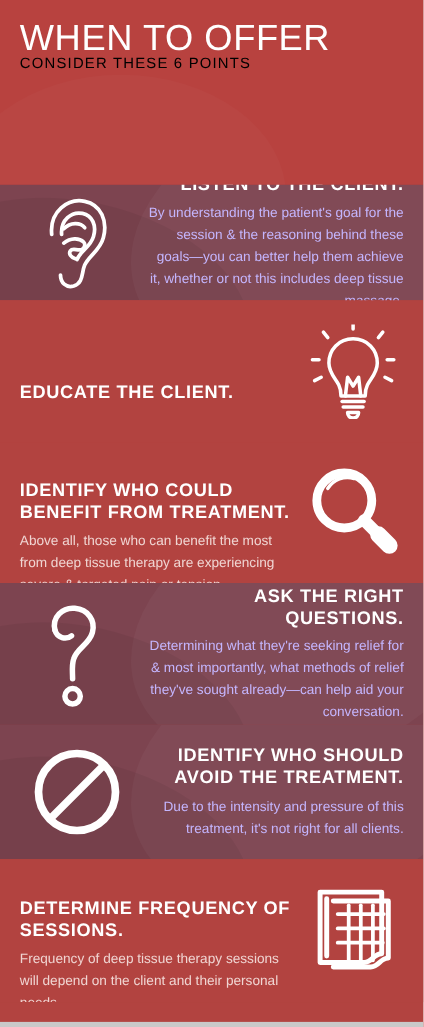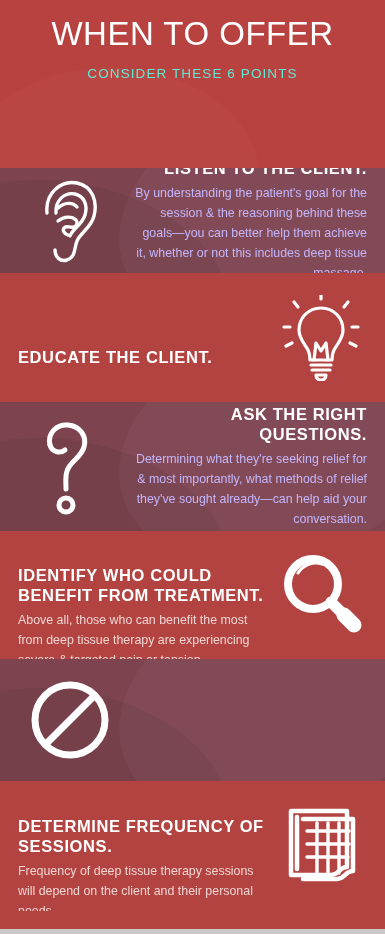--- a/index.html
+++ b/index.html
@@ -16,43 +16,42 @@
     background:#b24340;
     overflow:hidden;
   }
 
   
   .header {
     position:relative;
     height:168px;
     background:#b8423f;
     padding:14px 18px 0 18px;
-    text-align:center;
+    text-align:left;
     overflow:hidden;
   }
   .header::after{
     content:"";
     position:absolute; left:-40px; bottom:-120px;
     width:300px; height:220px;
     border-radius:50%;
     background:rgba(255,255,255,0.025);
   }
   .header-title {
     color:#ffffff;
     font-size:33px;
     line-height:0.97;
     font-weight:400;
     letter-spacing:0.5px;
     text-transform:uppercase;
     padding-top:4px;
   }
   .header-title .ln { display:block; }
   .header-sub {
-    margin-top:16px;
-    color:#5eead4;
+    color:#000000;
     font-size:13.5px;
     letter-spacing:1.1px;
     text-transform:uppercase;
     font-weight:400;
   }
 
   
   .section {
     position:relative;
     display:flex;
@@ -176,63 +175,65 @@
           <line x1="16" y1="12" x2="12" y2="7"></line>
           <line x1="70" y1="32" x2="76" y2="32"></line>
           <line x1="8" y1="32" x2="2" y2="32"></line>
           <line x1="68" y1="48" x2="74" y2="51"></line>
           <line x1="10" y1="48" x2="4" y2="51"></line>
         </g>
       </svg>
     </div>
   </div>
 
+  <div class="section light" style="height:128px;">
+    <div class="text-wrap align-left">
+      <div class="sec-title">IDENTIFY WHO COULD BENEFIT FROM TREATMENT.</div>
+      <div class="sec-body">Above all, those who can benefit the most from deep tissue therapy are experiencing severe &amp; targeted pain or tension.</div>
+    </div>
+    <div class="icon-wrap icon-right">
+      <svg width="82" height="88" viewBox="0 0 82 88">
+        <g fill="none" stroke="#ffffff" stroke-linecap="round" stroke-linejoin="round">
+          <circle cx="33" cy="33" r="25" stroke-width="8"></circle>
+          <path d="M18 22 C23 14, 33 10, 42 13" stroke-width="3.2"></path>
+          <line x1="51" y1="51" x2="68" y2="68" stroke-width="11"></line>
+          <line x1="64" y1="64" x2="74" y2="74" stroke-width="15"></line>
+        </g>
+      </svg>
+    </div>
+  </div>
+
   <div class="section dark" style="height:129px;">
     <div class="icon-wrap icon-left">
       <svg width="70" height="100" viewBox="0 0 70 100">
         <g fill="none" stroke="#ffffff" stroke-width="5" stroke-linecap="round" stroke-linejoin="round">
           <path d="M15 28 C12 16, 22 7, 33 8 C45 9, 52 19, 49 30 C46 41, 35 44, 32 54 C30 60, 31 66, 31 72"></path>
           <path d="M15 28 C17 35, 25 37, 30 33"></path>
           <circle cx="31" cy="88" r="7"></circle>
         </g>
       </svg>
     </div>
     <div class="text-wrap align-right">
       <div class="sec-title">ASK THE RIGHT QUESTIONS.</div>
       <div class="sec-body">Determining what they're seeking relief for &amp; most importantly, what methods of relief they've sought already—can help aid your conversation.</div>
     </div>
   </div>
 
-  <div class="section light" style="height:128px;">
-    <div class="text-wrap align-left">
-      <div class="sec-title">IDENTIFY WHO COULD BENEFIT FROM TREATMENT.</div>
-      <div class="sec-body">Above all, those who can benefit the most from deep tissue therapy are experiencing severe &amp; targeted pain or tension.</div>
-    </div>
-    <div class="icon-wrap icon-right">
-      <svg width="82" height="88" viewBox="0 0 82 88">
-        <g fill="none" stroke="#ffffff" stroke-linecap="round" stroke-linejoin="round">
-          <circle cx="33" cy="33" r="25" stroke-width="8"></circle>
-          <path d="M18 22 C23 14, 33 10, 42 13" stroke-width="3.2"></path>
-          <line x1="51" y1="51" x2="68" y2="68" stroke-width="11"></line>
-          <line x1="64" y1="64" x2="74" y2="74" stroke-width="15"></line>
-        </g>
-      </svg>
-    </div>
-  </div>
-
   <div class="section dark" style="height:122px;">
     <div class="icon-wrap icon-left">
       <svg width="82" height="82" viewBox="0 0 82 82">
         <g fill="none" stroke="#ffffff" stroke-width="7" stroke-linecap="round">
           <circle cx="41" cy="41" r="35"></circle>
           <line x1="17" y1="65" x2="65" y2="17"></line>
         </g>
       </svg>
     </div>
     <div class="text-wrap align-right">
+      <div class="sec-title">IDENTIFY WHO SHOULD AVOID THE TREATMENT.</div>
+      <div class="sec-body">Due to the intensity and pressure of this treatment, it's not right for all clients.</div>
     </div>
   </div>
 
   <div class="section light" style="height:130px;">
     <div class="text-wrap align-left">
       <div class="sec-title">DETERMINE FREQUENCY OF SESSIONS.</div>
       <div class="sec-body">Frequency of deep tissue therapy sessions will depend on the client and their personal needs.</div>
     </div>
     <div class="icon-wrap icon-right">
       <svg width="80" height="82" viewBox="0 0 80 82">

